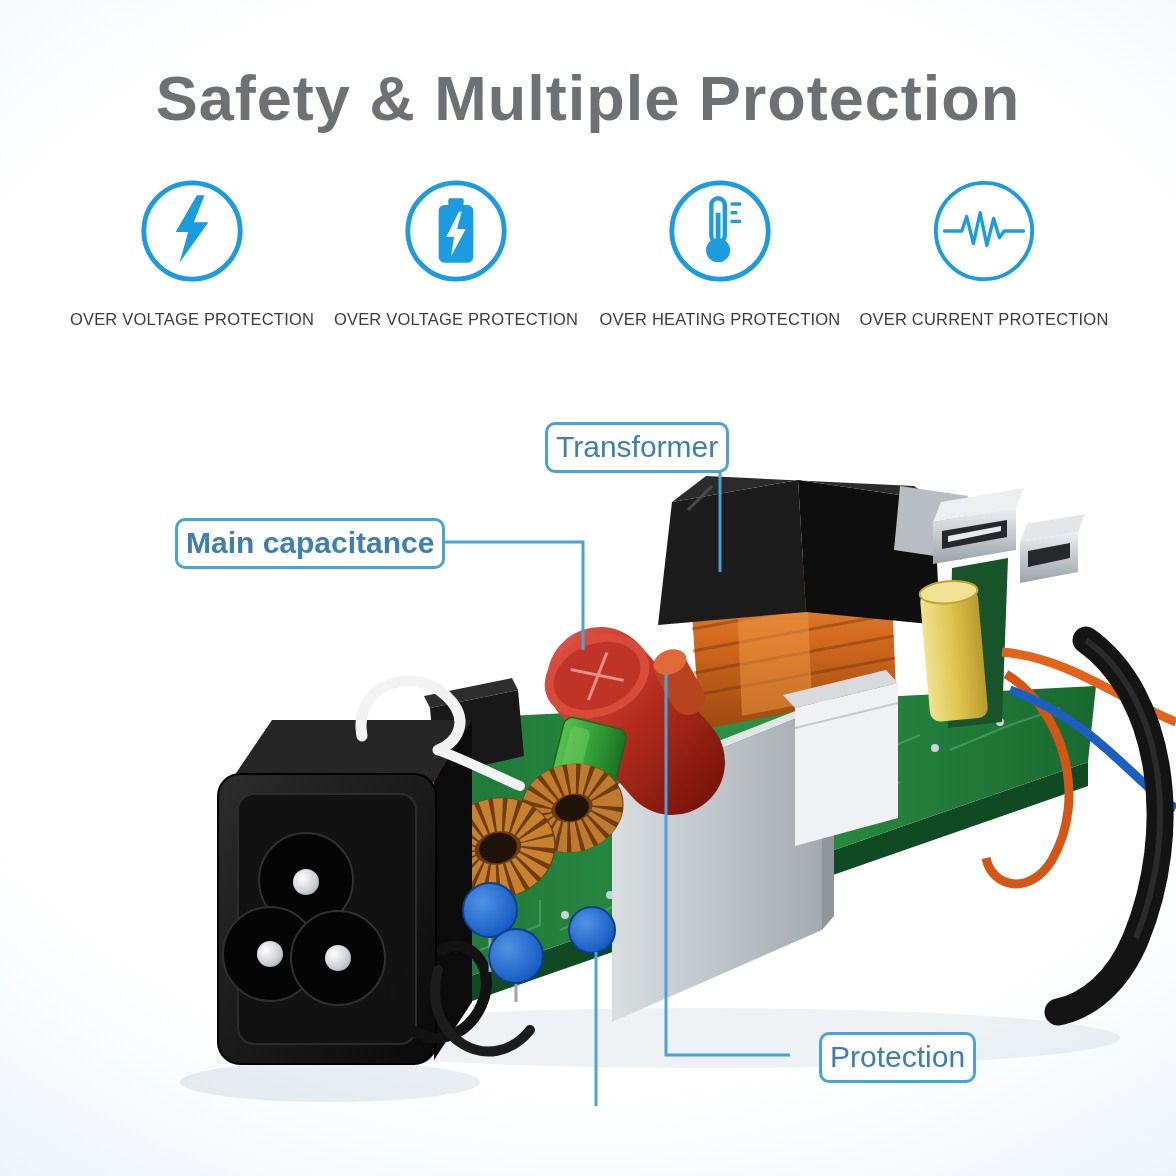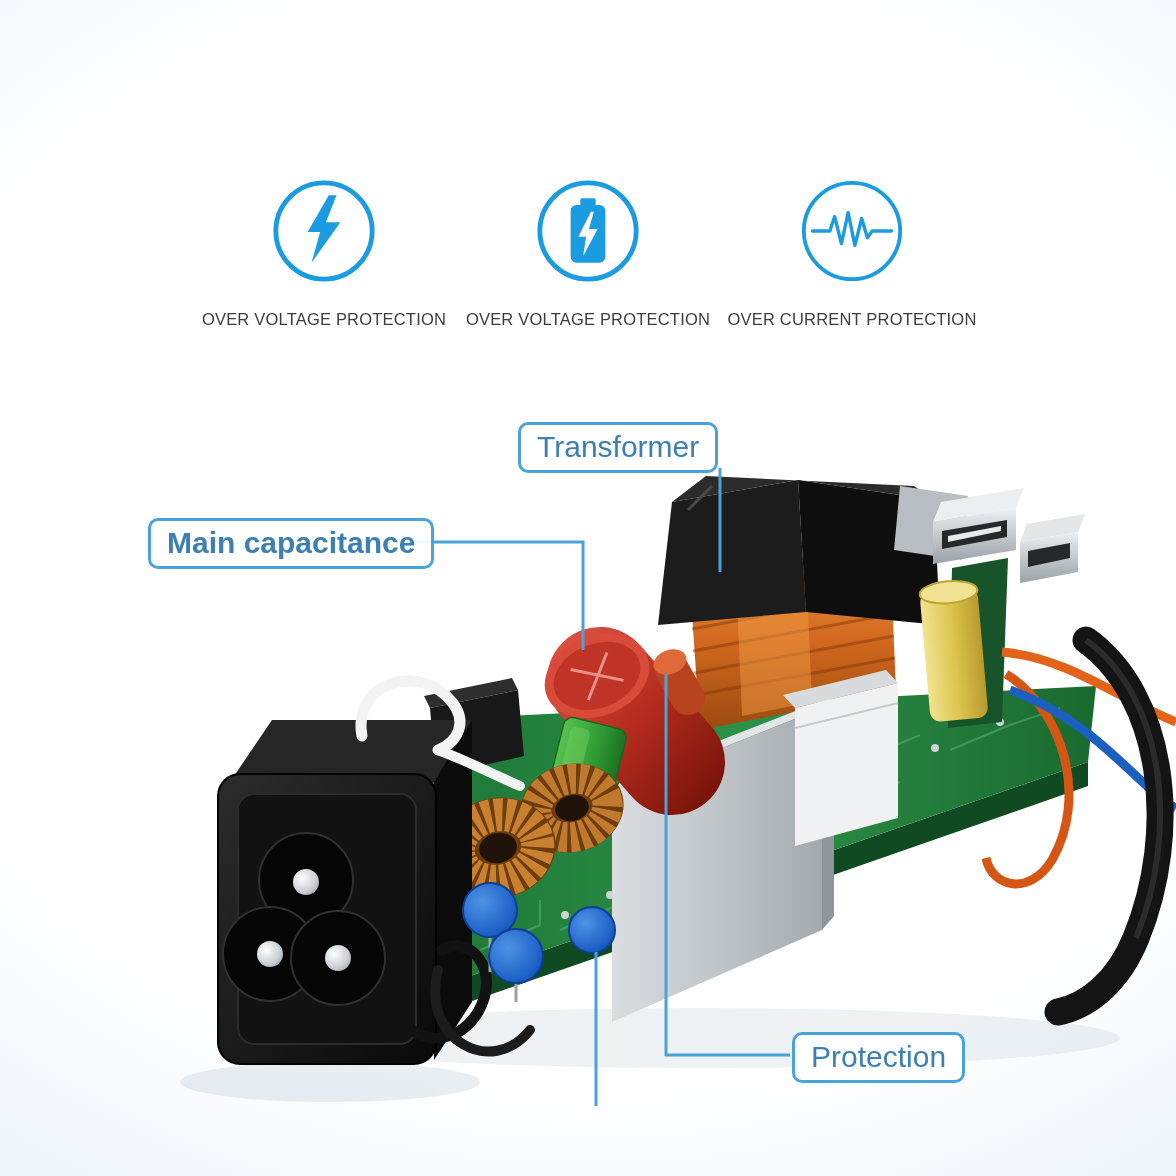--- a/index.html
+++ b/index.html
@@ -29,32 +29,33 @@
     letter-spacing:0.2px; white-space:nowrap;
   }
 
   .illustration { position:absolute; top:390px; left:0; width:1176px; height:786px; }
 
   .callout {
     position:absolute; z-index:5;
     border:3px solid #49a3d9; border-radius:10px;
     background:rgba(255,255,255,0.92);
     color:#3c7fb2; font-size:30px; line-height:1.3;
-    padding:2px 16px 4px; white-space:nowrap;
+    padding:2px 8px 4px; white-space:nowrap;margin-left:27px;
   }
   #callout-transformer      { left:518px; top:422px; }
   #callout-main-capacitance { left:148px; top:518px;font-weight:bold; }
   #callout-capacitance      { left:792px; top:1032px; }
   #callout-emi              { left:518px; top:1106px; }
 </style>
 </head>
 <body>
 
 <div id="page">
 
+  <div class="title">Safety &amp; Multiple Protection</div>
 
   <div class="protections">
 
     <div class="protection">
       <div class="icon-wrap">
         <svg viewBox="0 0 110 110" width="106" height="106">
           <circle cx="55" cy="55" r="50" fill="none" stroke="#1b9ce0" stroke-width="5"></circle>
           <polygon points="60,18 38,56 51,56 42,88 72,46 57,46 68,18" fill="#1b9ce0"></polygon>
         </svg>
       </div>
@@ -66,20 +67,34 @@
         <svg viewBox="0 0 110 110" width="106" height="106">
           <circle cx="55" cy="55" r="50" fill="none" stroke="#1b9ce0" stroke-width="5"></circle>
           <rect x="47" y="21" width="16" height="8" rx="2" fill="#1b9ce0"></rect>
           <rect x="37" y="28" width="36" height="60" rx="6" fill="#1b9ce0"></rect>
           <polygon points="58,35 45,61 53,61 50,81 65,53 56,53 61,35" fill="#ffffff"></polygon>
         </svg>
       </div>
       <div class="label">OVER VOLTAGE PROTECTION</div>
     </div>
 
+    <div class="protection">
+      <div class="icon-wrap">
+        <svg viewBox="0 0 110 110" width="106" height="106">
+          <circle cx="55" cy="55" r="50" fill="none" stroke="#1b9ce0" stroke-width="5"></circle>
+          <rect x="46" y="21" width="14" height="46" rx="7" fill="none" stroke="#1b9ce0" stroke-width="4.5"></rect>
+          <circle cx="53" cy="75" r="12.5" fill="#1b9ce0"></circle>
+          <rect x="50.5" y="36" width="5" height="34" fill="#1b9ce0"></rect>
+          <line x1="66" y1="27" x2="77" y2="27" stroke="#1b9ce0" stroke-width="3.5"></line>
+          <line x1="66" y1="36" x2="73" y2="36" stroke="#1b9ce0" stroke-width="3.5"></line>
+          <line x1="66" y1="45" x2="77" y2="45" stroke="#1b9ce0" stroke-width="3.5"></line>
+        </svg>
+      </div>
+      <div class="label">OVER HEATING PROTECTION</div>
+    </div>
 
     <div class="protection">
       <div class="icon-wrap">
         <svg viewBox="0 0 110 110" width="106" height="106">
           <circle cx="55" cy="55" r="50" fill="none" stroke="#1b9ce0" stroke-width="4"></circle>
           <path d="M14,55 H32 L37,40 L44,68 L51,36 L58,70 L65,42 L71,62 L76,55 H96" fill="none" stroke="#1b9ce0" stroke-width="3.5" stroke-linejoin="round" stroke-linecap="round"></path>
         </svg>
       </div>
       <div class="label">OVER CURRENT PROTECTION</div>
     </div>

